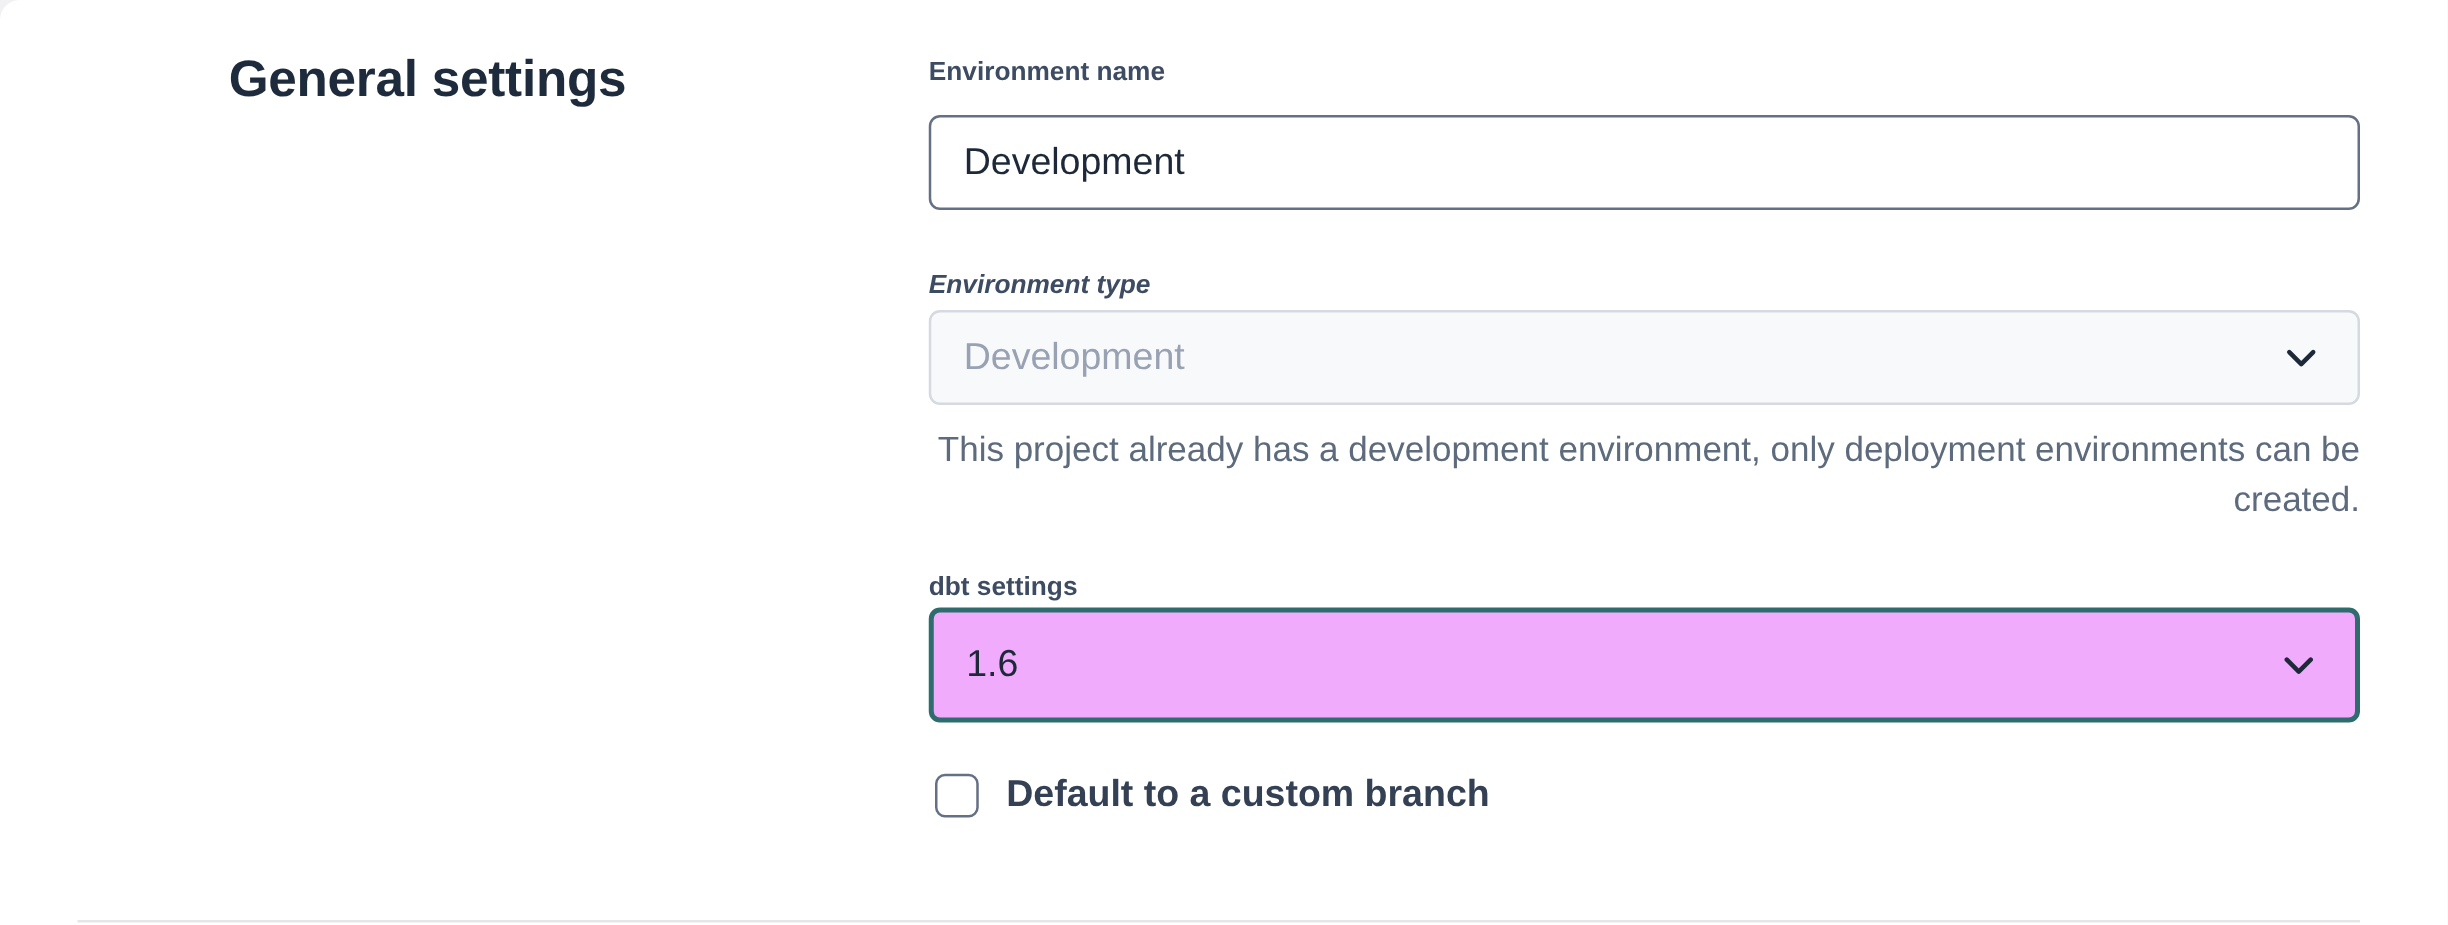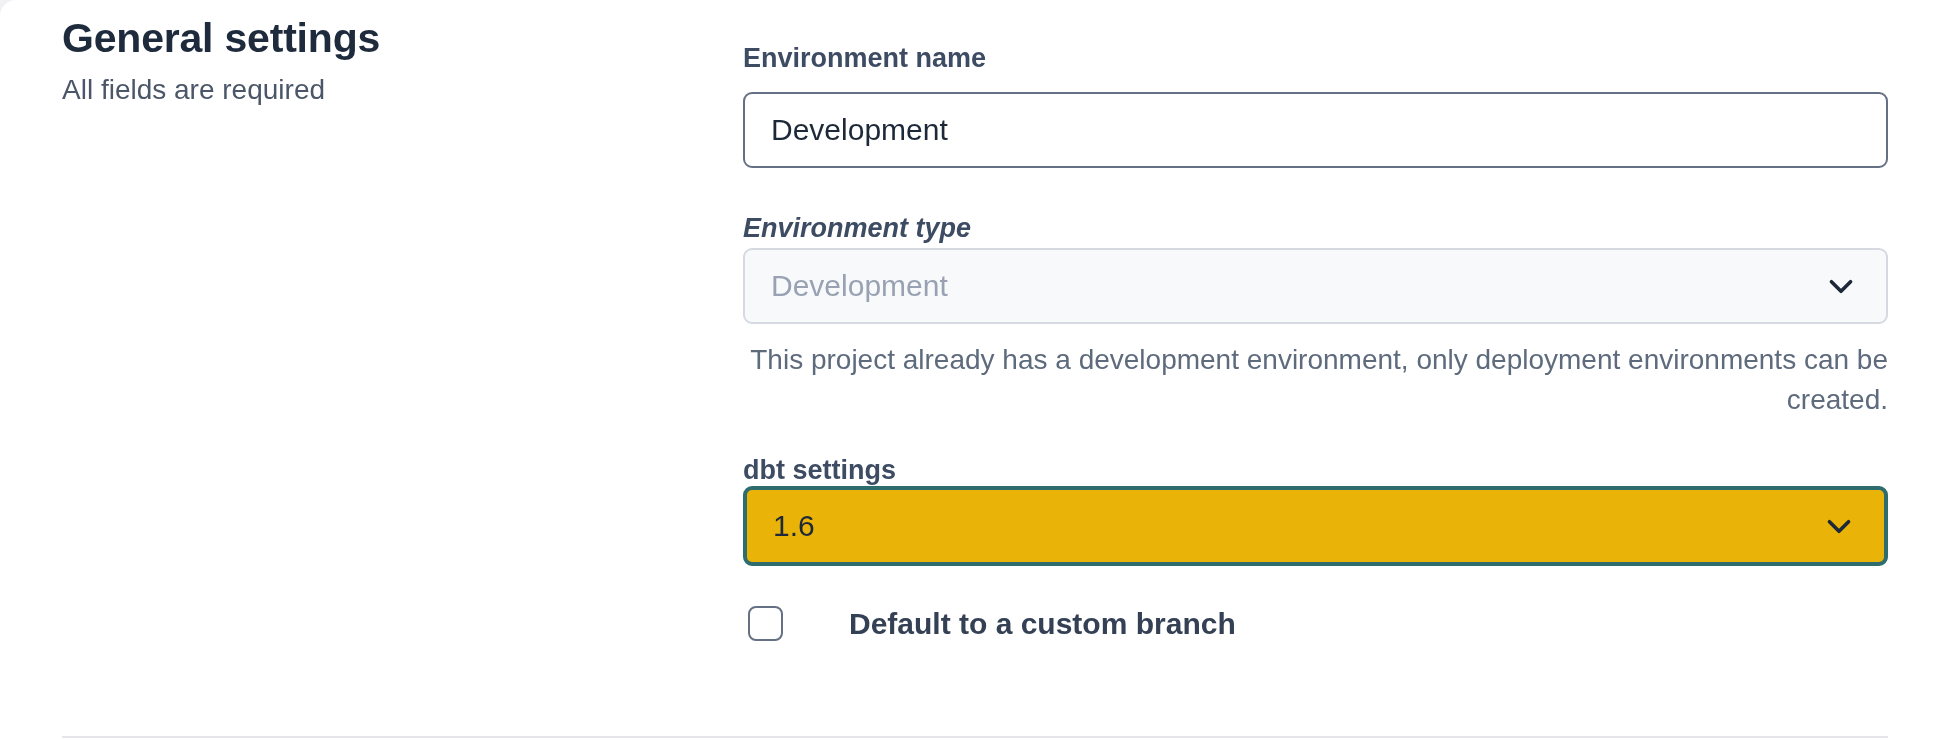--- a/index.html
+++ b/index.html
@@ -14,22 +14,23 @@
   .page-card {
     position: absolute;
     inset: 0;
     background: #ffffff;
     border-top-left-radius: 16px;
   }
   
   .left-col {
     position: absolute;
     left: 62px;
-    top: 15px;
+    top: 40px;
     width: 560px;
+    text-align: center;
   }
   .page-heading {
     font-size: 41px;
     font-weight: 700;
     color: #1e2b3c;
     line-height: 1.15;
     letter-spacing: -0.2px;
     margin: 0;
   }
   .page-subheading {
@@ -40,21 +41,21 @@
     line-height: 1.3;
   }
   
   .form-col {
     position: absolute;
     left: 743px;
     top: 42px;
     width: 1145px;
   }
   .field-label {
-    font-size: 27px;
+    font-size: 21px;
     font-weight: 700;
     color: #3d4c63;
     line-height: 32px;
     display: block;
   }
   .text-input {
     box-sizing: border-box;
     width: 100%;
     height: 76px;
     margin-top: 18px;
@@ -81,22 +82,22 @@
   }
   .select-box.disabled {
     margin-top: 4px;
     background: #f8f9fb;
     border: 2px solid #d5dae1;
     color: #98a2b3;
     cursor: default;
   }
   .select-box.focused {
     margin-top: 0px;
-    height: 80px;
-    background: #eab308;
+    height: 92px;
+    background: #f0abfc;
     border: 4px solid #2e6c6e;
     color: #1d2939;
   }
   .chevron {
     position: absolute;
     right: 28px;
     top: 50%;
     transform: translateY(-50%);
     width: 34px;
     height: 34px;
@@ -109,23 +110,22 @@
     line-height: 40px;
     font-stretch: condensed;
     text-align: right;
   }
   .mt-type { margin-top: 44px; font-style: italic; }
   .mt-dbt  { margin-top: 34px; }
   .checkbox-row {
     margin-top: 40px;
     margin-left: 5px;
     display: flex;
-    align-items: flex-start;
+    align-items: center;
     cursor: pointer;
-    gap: 44px;
   }
   .checkbox {
     box-sizing: border-box;
     width: 35px;
     height: 35px;
     border: 2.5px solid #667085;
     border-radius: 8px;
     background: #ffffff;
     flex: 0 0 auto;
   }
@@ -145,21 +145,20 @@
     background: #e5e5ea;
   }
 </style>
 </head>
 <body>
 
 <div class="page-card">
 
   <div class="left-col">
     <h2 class="page-heading">General settings</h2>
-    <div class="page-subheading">All fields are required</div>
   </div>
 
   <div class="form-col">
 
     
     <label class="field-label">Environment name</label>
     <input class="text-input" type="text" value="Development" style="">
 
     
     <label class="field-label mt-type">Environment type</label>

